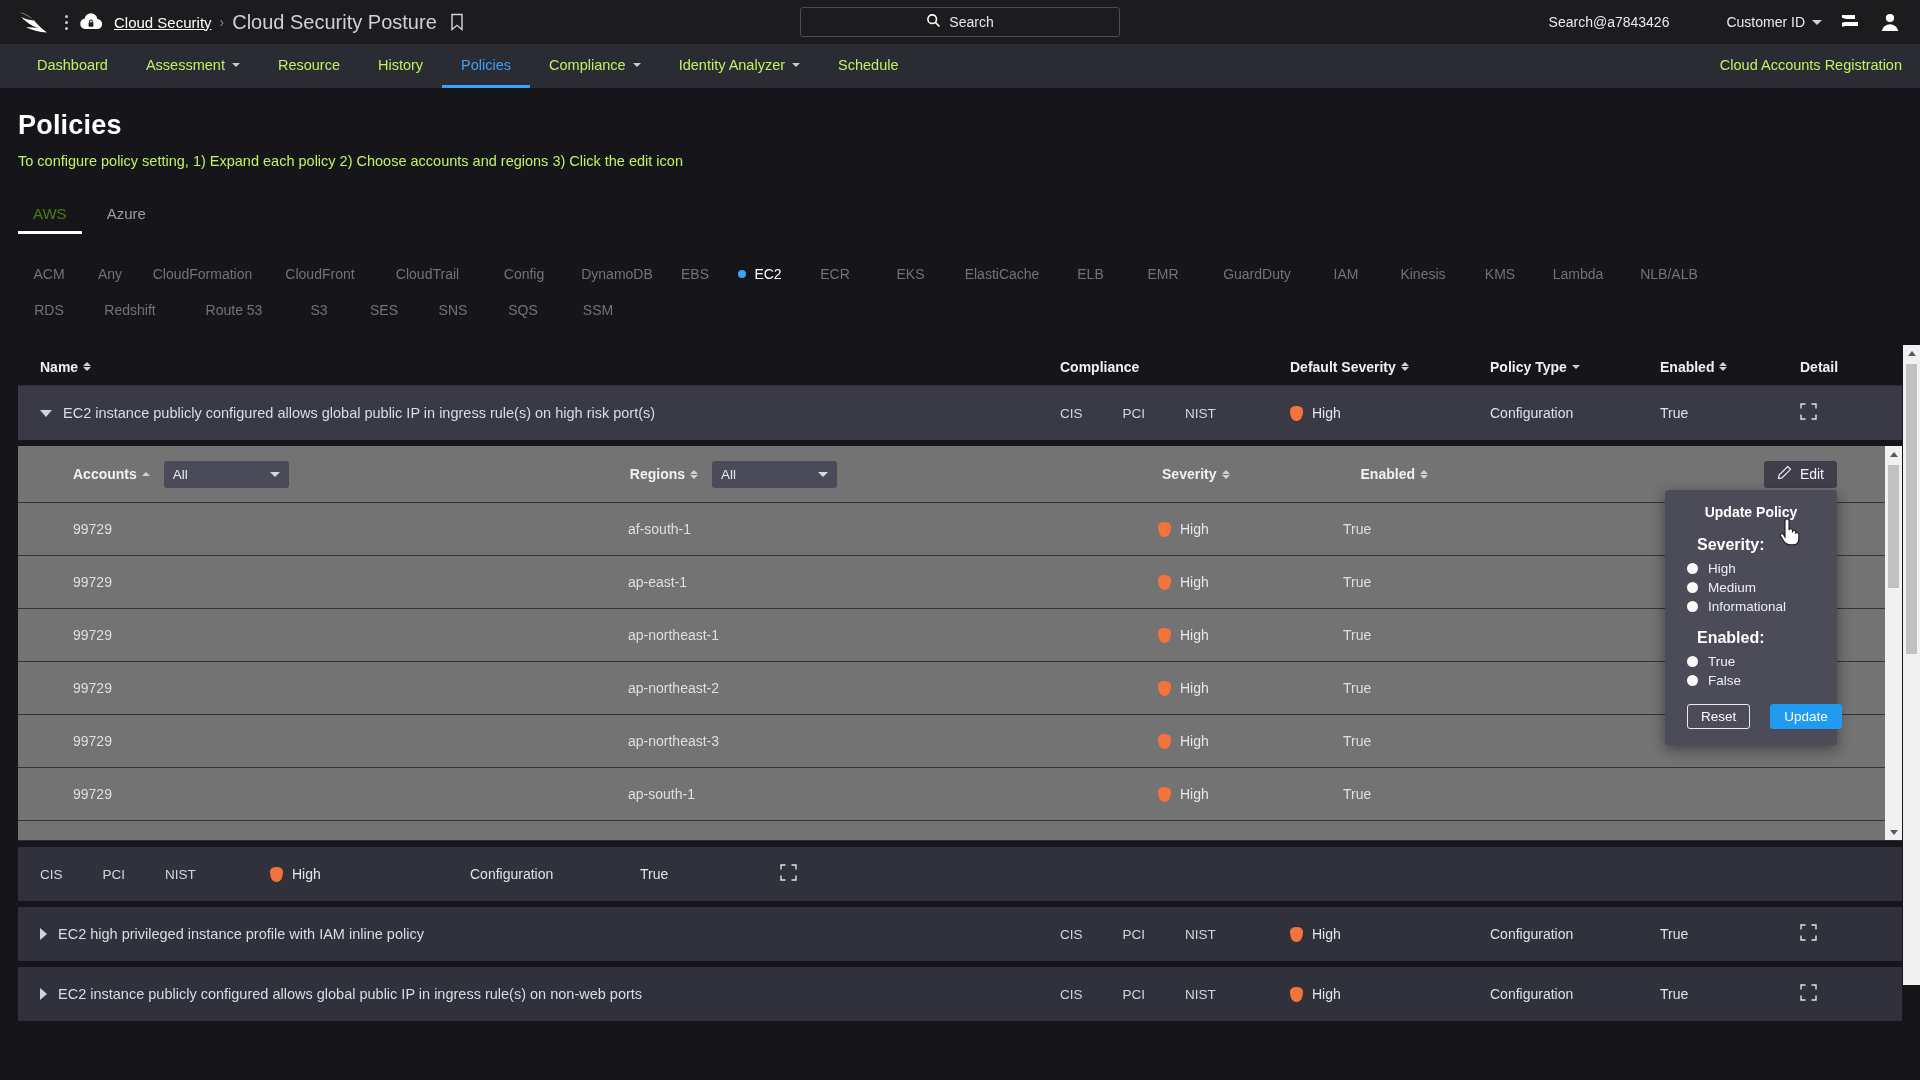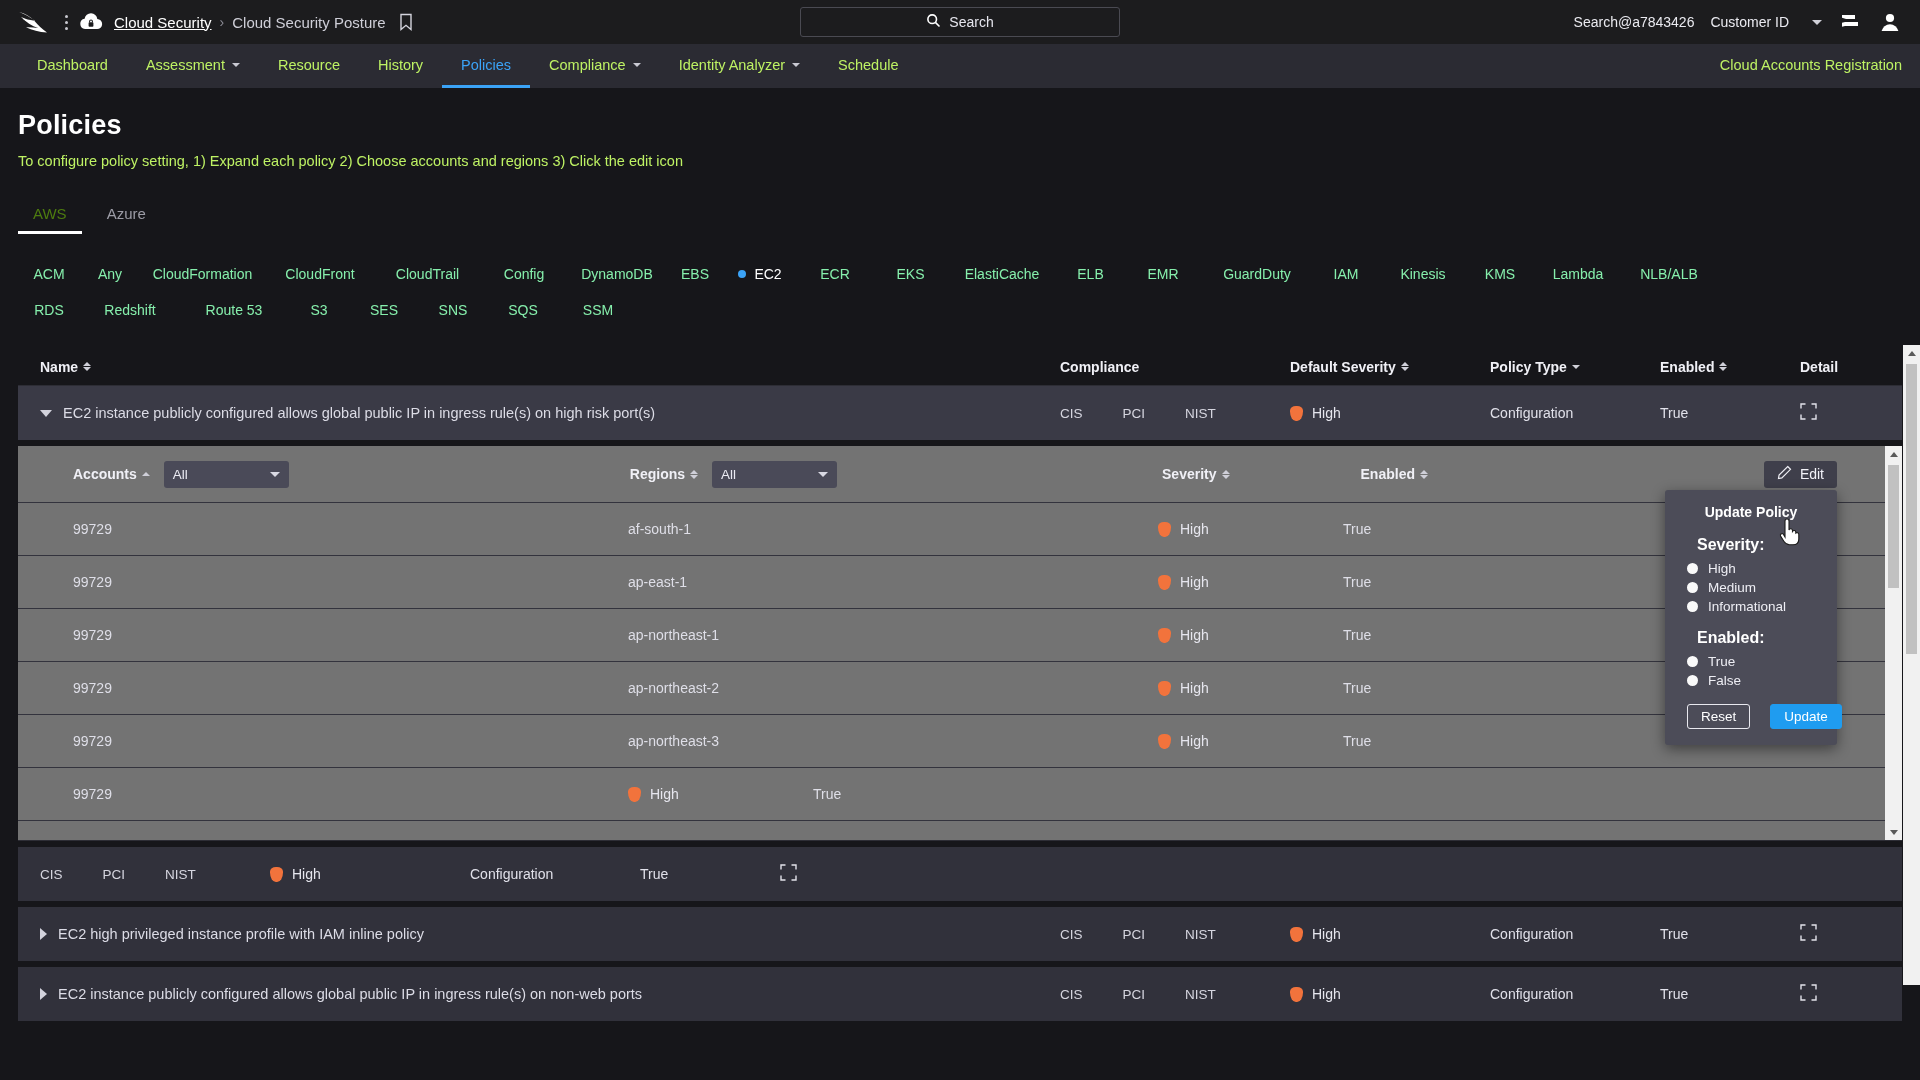--- a/index.html
+++ b/index.html
@@ -20,32 +20,32 @@
   .kebab{
     width:16px;display:flex;flex-direction:column;align-items:center;gap:3px;
     margin:0 4px 0 6px;
   }
   .kebab i{width:3px;height:3px;border-radius:50%;background:#c8c8d0;display:block;}
   .cloud-ic{width:26px;height:26px;margin-right:10px;flex:0 0 auto;}
   .crumb-link{
     color:#fff;font-size:15px;text-decoration:underline;cursor:pointer;white-space:nowrap;
   }
   .crumb-sep{color:#8b8b95;font-size:14px;margin:0 8px;}
-  .crumb-cur{color:#cfcfd8;font-size:15px;white-space:nowrap;}
+  .crumb-cur{color:#cfcfd8;font-size:20px;white-space:nowrap;}
   .bookmark-ic{width:16px;height:18px;margin-left:12px;}
   .searchbox{
     position:absolute;left:50%;transform:translateX(-50%);
     width:320px;height:30px;border:1px solid #4a4a52;border-radius:3px;
     display:flex;align-items:center;justify-content:center;gap:8px;background:#1c1c1e;
     cursor:text;
   }
   .searchbox span{font-size:14px;color:#e6e6ee;}
   .topright{margin-left:auto;display:flex;align-items:center;gap:16px;}
   .topright .txt{font-size:14px;color:#eaeaf0;white-space:nowrap;}
-  .cust{display:flex;align-items:center;gap:23px;cursor:pointer;}
+  .cust{display:flex;align-items:center;gap:7px;cursor:pointer;margin-left:41px;}
   .caret-dn{
     width:0;height:0;border-left:5px solid transparent;border-right:5px solid transparent;
     border-top:5px solid #d0d0d8;
   }
   .icon-btn{width:24px;height:24px;cursor:pointer;}
 
   
   .navbar{
     height:44px;background:#2b2b33;display:flex;align-items:stretch;padding:0 18px;
   }
@@ -72,21 +72,21 @@
   .provtab{
     font-size:15px;color:#9c9ca6;padding:6px 15px 9px 15px;cursor:pointer;
     border-bottom:3px solid transparent;
   }
   .provtab.active{color:#4d7c0f;border-bottom-color:#fff;}
 
   
   .svcwrap{margin-top:22px;}
   .svcrow{display:flex;flex-wrap:wrap;}
   .svc{
-    font-size:14px;color:#86efac;cursor:pointer;display:flex;align-items:center;gap:8px;
+    font-size:14px;color:#737373;cursor:pointer;display:flex;align-items:center;gap:8px;
     height:36px;justify-content:center;
   }
   .svc .dot{width:8px;height:8px;border-radius:50%;background:#3ba3f7;display:none;}
   .svc.active{color:#fff;}
   .svc.active .dot{display:block;}
 
   
   .tablewrap{margin-top:20px;position:relative;}
   .thead{
     display:flex;align-items:center;height:38px;padding:0 0 0 22px;
@@ -538,20 +538,21 @@
             <div class="acct">99729</div>
             <div class="reg">ap-northeast-3</div>
             <div class="sv sevcell">
               <span class="sevdot"></span>
               <span>High</span>
             </div>
             <div class="en">True</div>
           </div>
           <div class="drow">
             <div class="acct">99729</div>
+            <div class="reg">ap-south-1</div>
             <div class="sv sevcell">
               <span class="sevdot"></span>
               <span>High</span>
             </div>
             <div class="en">True</div>
           </div>
           <div class="drow">
             <div class="acct">99729</div>
             <div class="reg">ap-southeast-1</div>
             <div class="sv sevcell">

